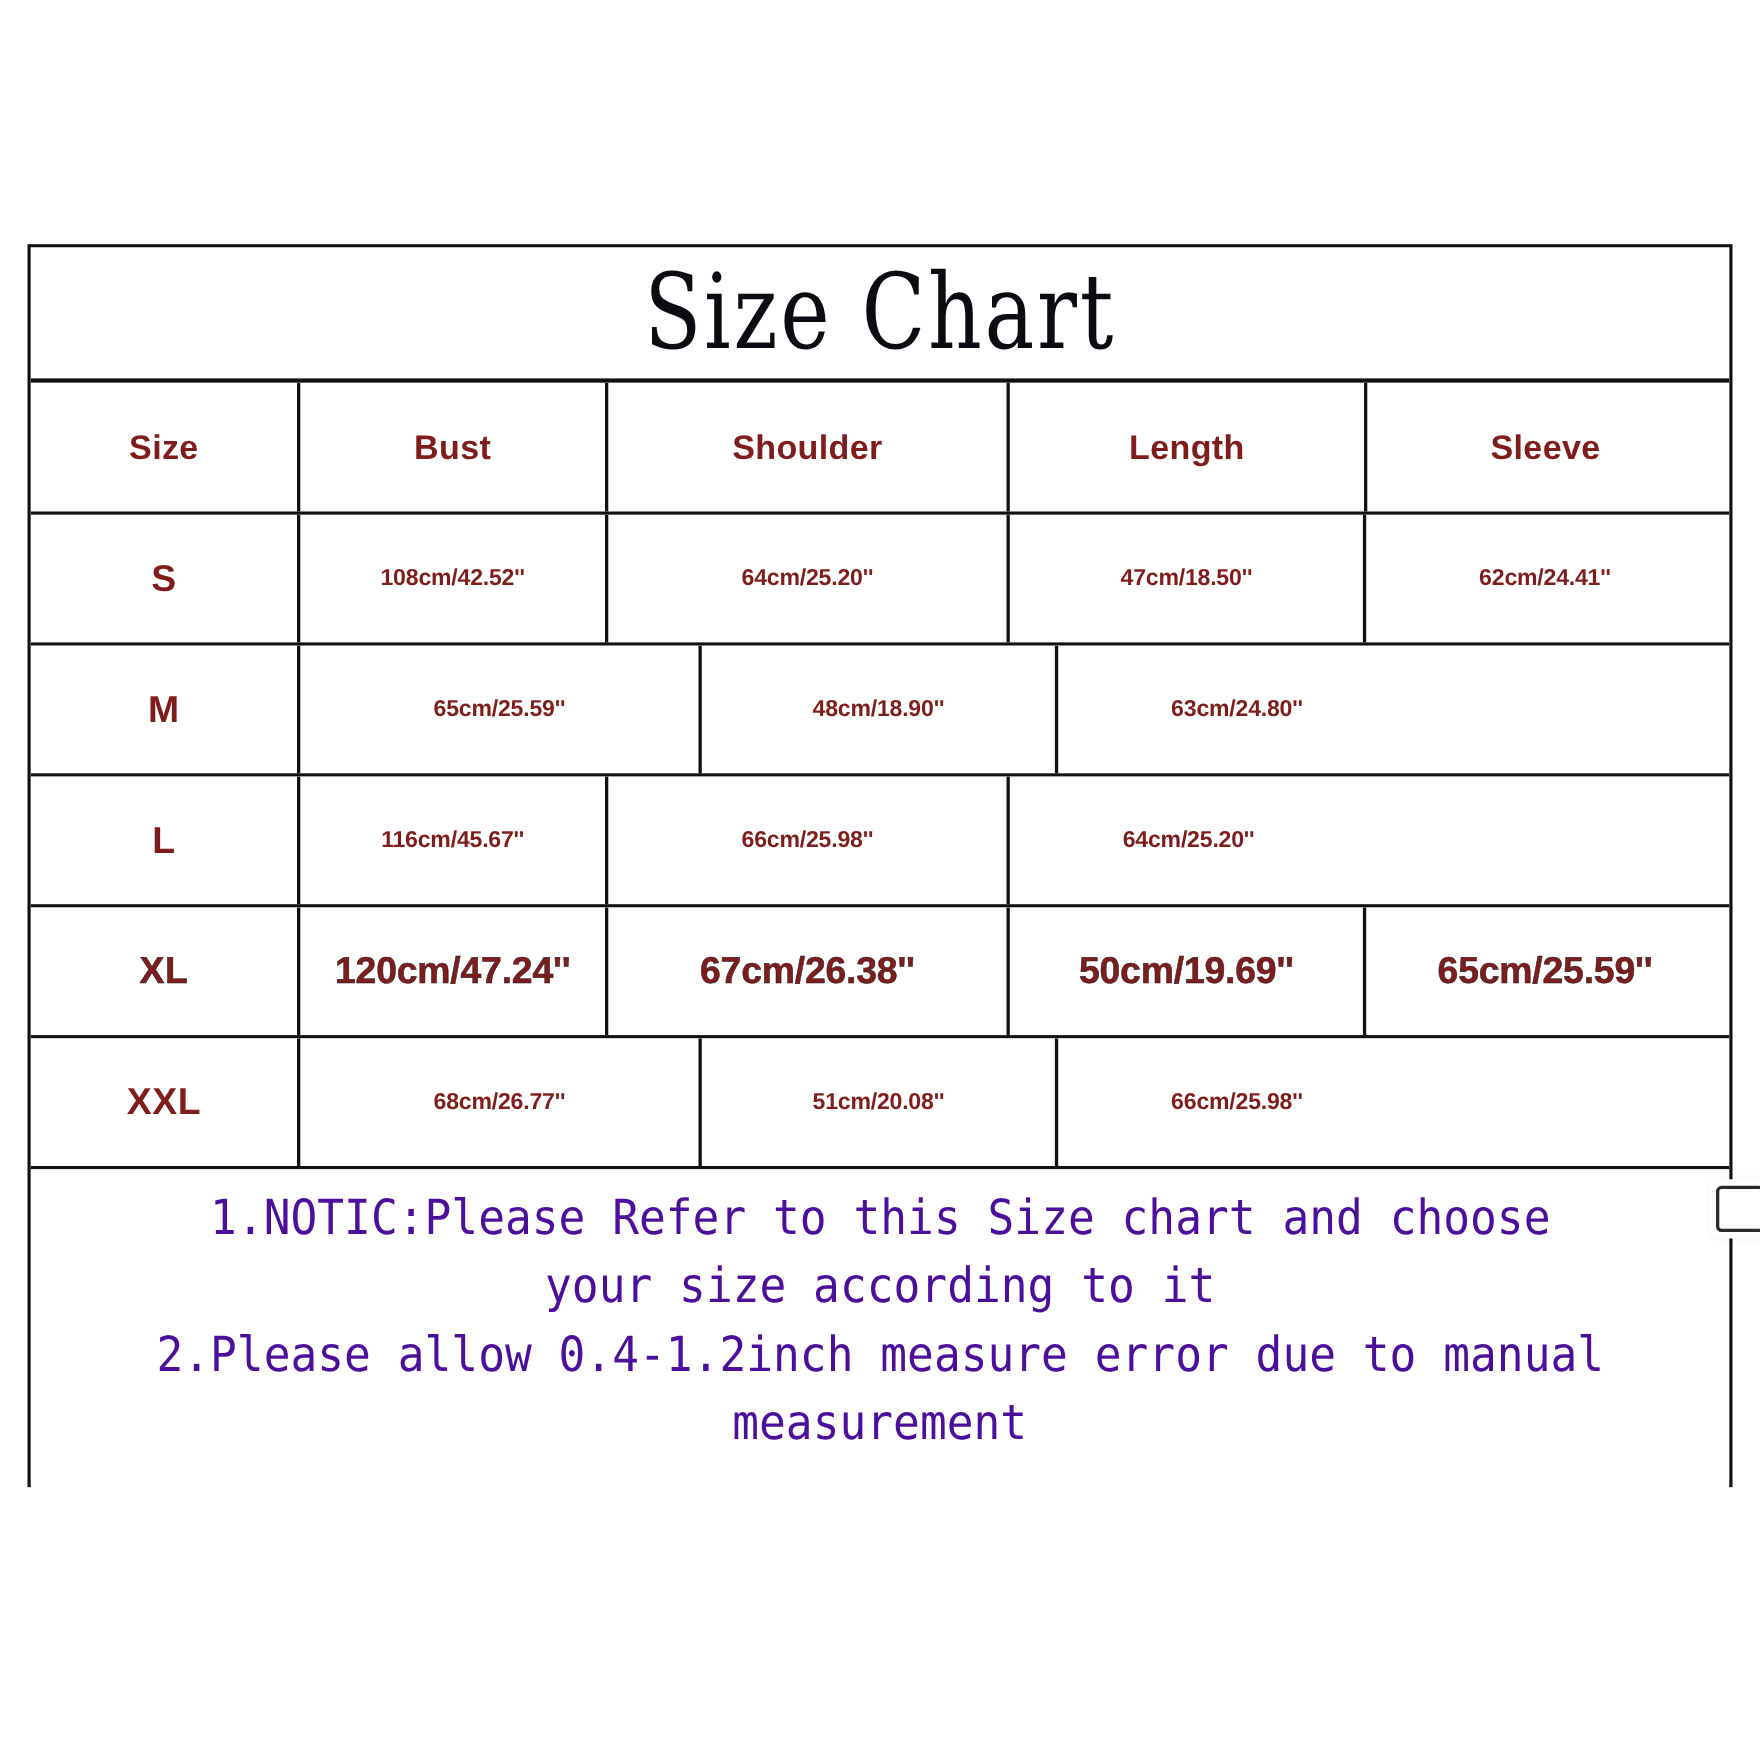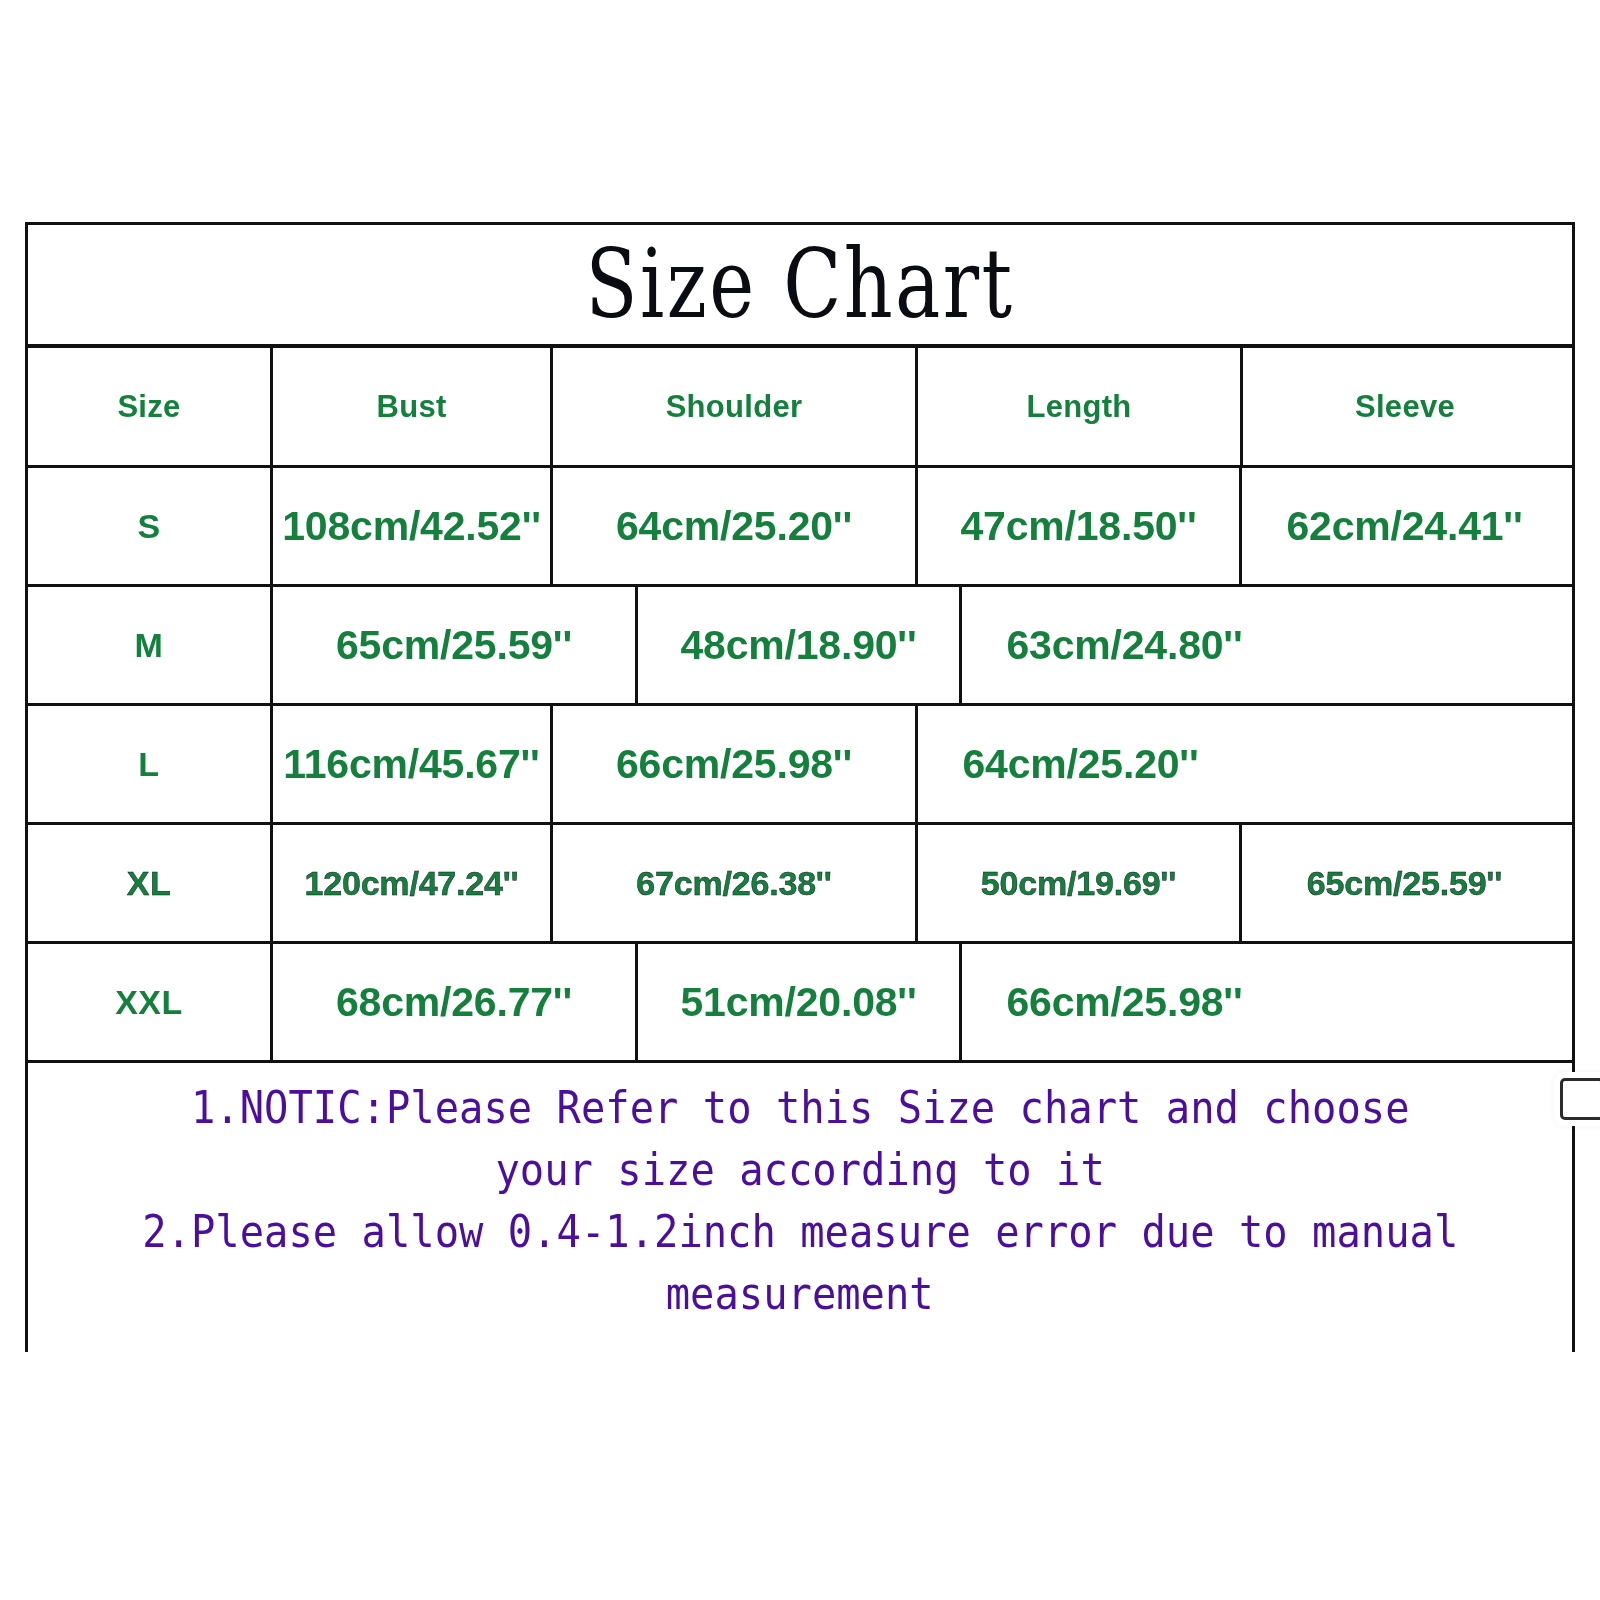--- a/index.html
+++ b/index.html
@@ -65,21 +65,21 @@
   .grid-row.data-row   { height: 119px; }
   .grid-row:last-of-type { border-bottom: none; }
 
   .cell {
     box-sizing: border-box;
     border-right: 3px solid #111111;
     display: flex;
     align-items: center;
     justify-content: center;
     text-align: center;
-    color: #15803d;
+    color: #7f1d1d;
     white-space: nowrap;
     overflow: hidden;
   }
   .cell:last-child { border-right: none; }
 
   
   .col-size     { width: 245px; }
   .col-bust     { width: 280px; }
   .col-shoulder { width: 365px; }
   .col-sleeve   { width: 324px; }
@@ -91,21 +91,21 @@
     letter-spacing: 0.3px;
   }
 
   .cell.size-label {
     font-size: 34px;
     font-weight: 700;
     letter-spacing: 0.5px;
   }
 
   .cell.measure {
-    font-size: 41px;
+    font-size: 21px;
     font-weight: 700;
     letter-spacing: -0.2px;
   }
 
   
   .grid-row.emphasis .cell.measure,
   .grid-row.emphasis .cell.size-label {
     font-size: 34px;
     -webkit-text-stroke: 0.45px #141420;
   }

